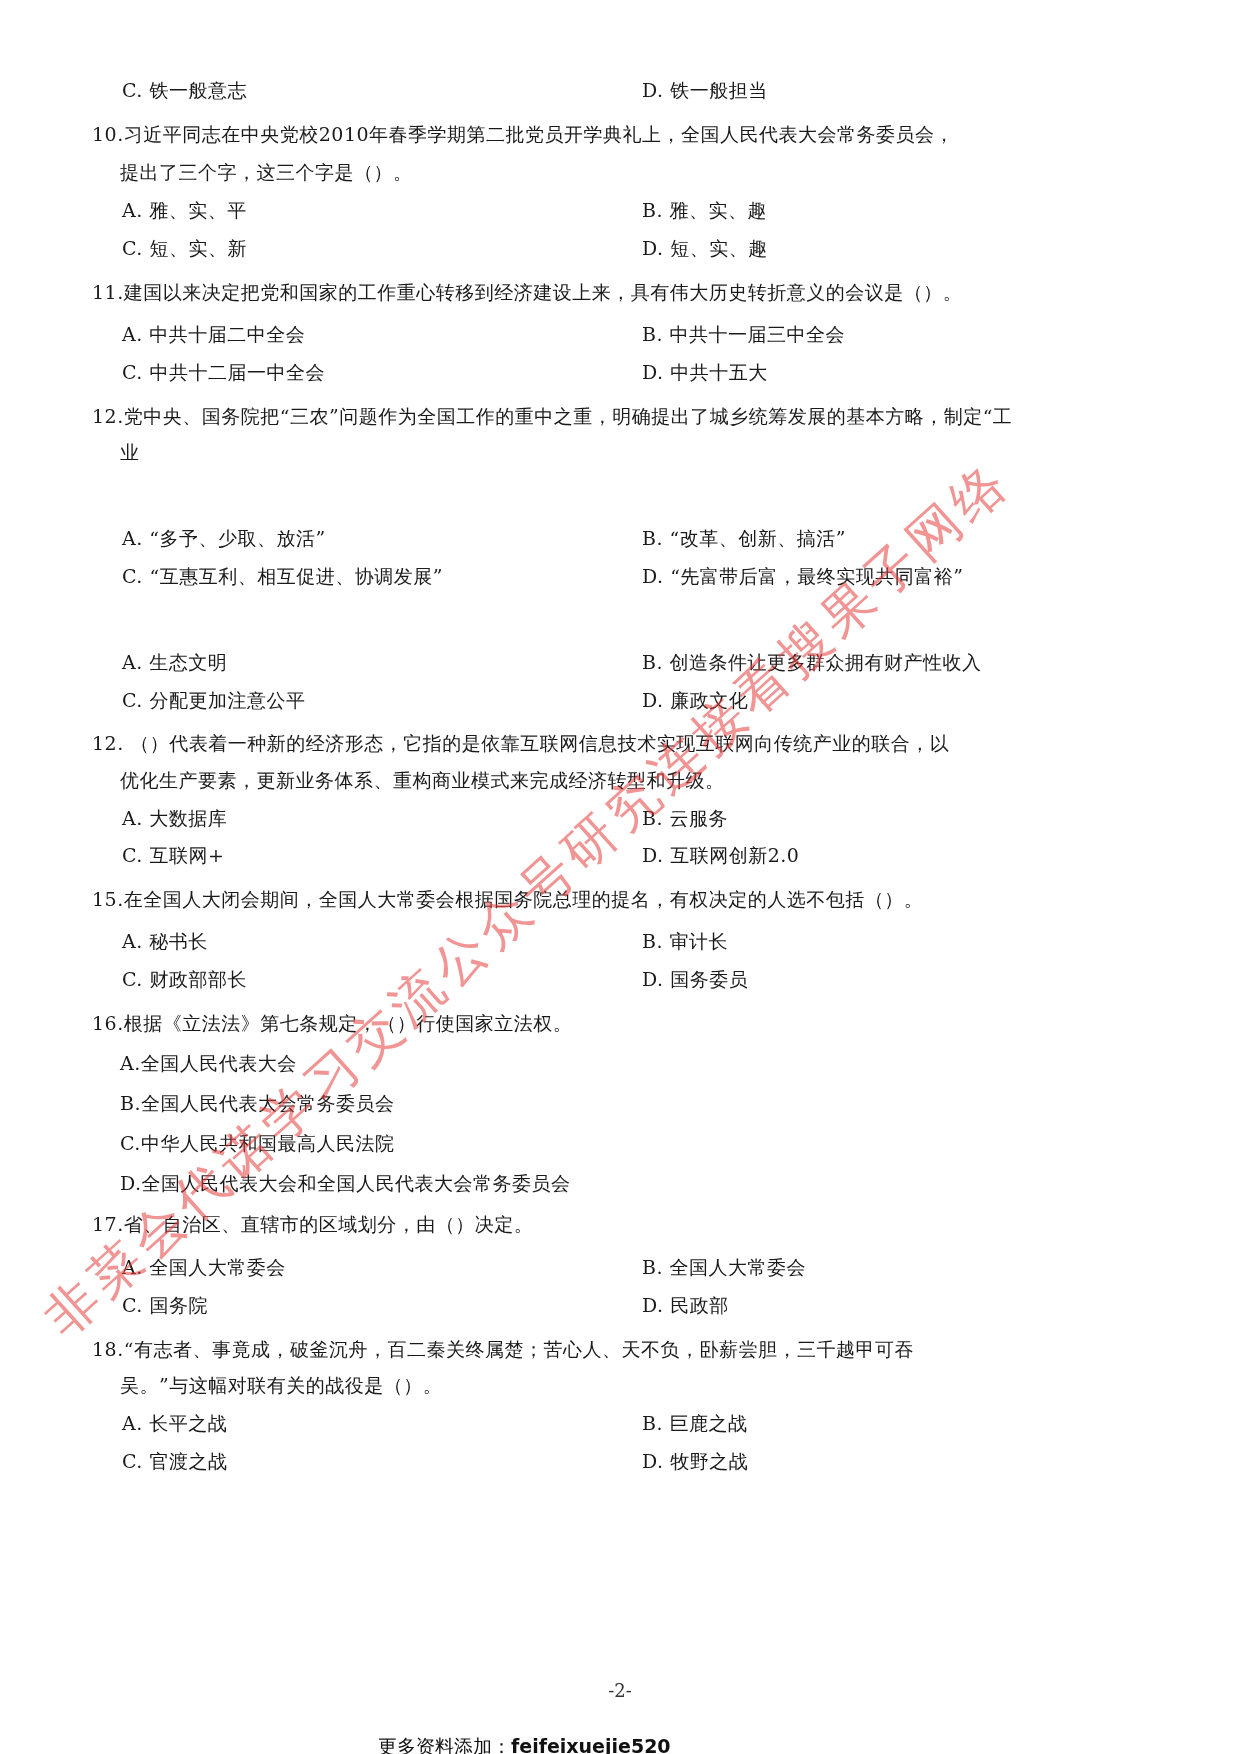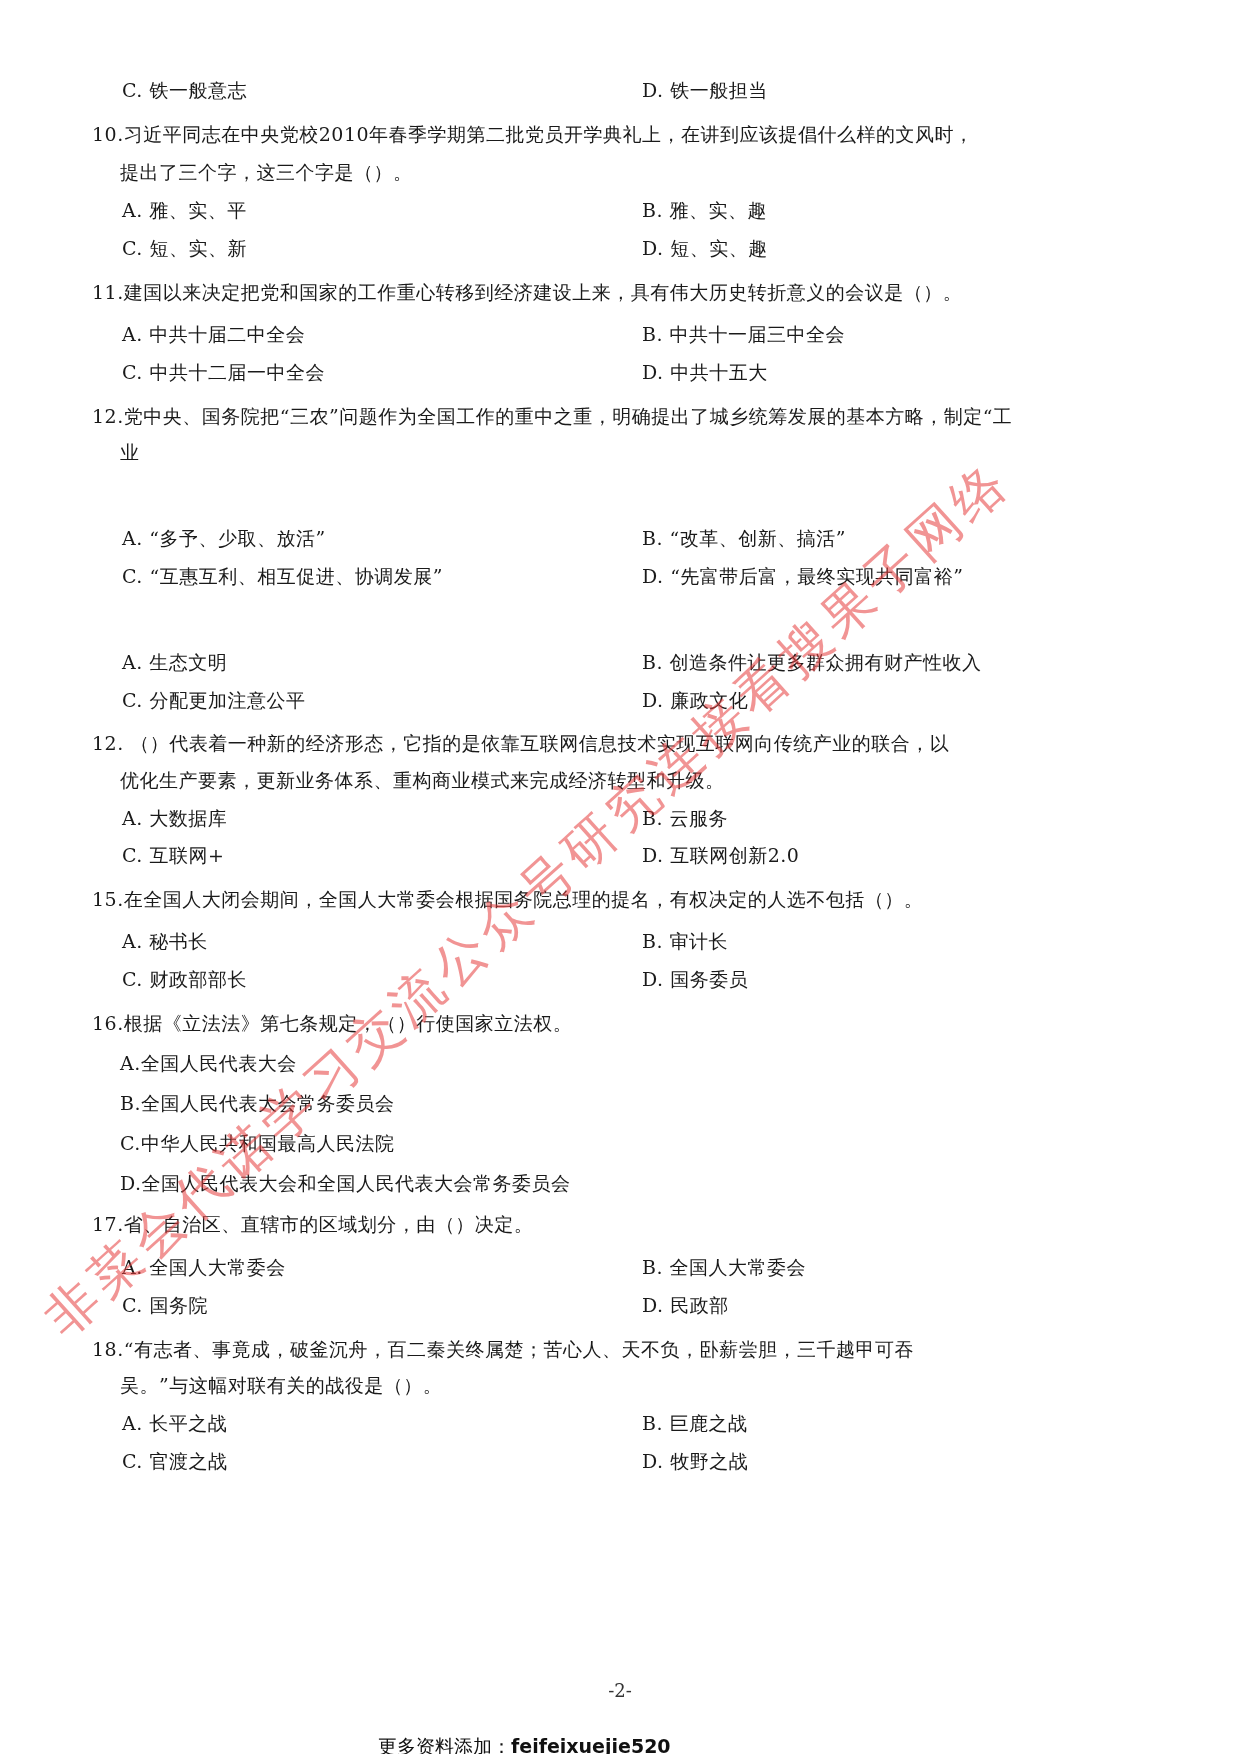--- a/index.html
+++ b/index.html
@@ -19,21 +19,21 @@
         font-family: "DejaVu Sans", sans-serif; letter-spacing: 6px; transform-origin: 0 0; pointer-events: none; }
 </style>
 </head>
 <body>
 
 <div class="page">
 
   <div class="line optA" style="top:78px">C. 铁一般意志</div>
   <div class="line optB" style="top:78px">D. 铁一般担当</div>
 
-  <div class="line stem" style="top:122px"><span>10.</span><span>习近平同志在中央党校2010年春季学期第二批党员开学典礼上，在讲到应该提倡什么样的文风时，</span></div>
+  <div class="line stem" style="top:122px"><span>10.</span><span>习近平同志在中央党校2010年春季学期第二批党员开学典礼上，全国人民代表大会常务委员会，</span></div>
   <div class="line cont" style="top:160px">提出了三个字，这三个字是（）。</div>
   <div class="line optA" style="top:198px">A. 雅、实、平</div>
   <div class="line optB" style="top:198px">B. 雅、实、趣</div>
   <div class="line optA" style="top:236px">C. 短、实、新</div>
   <div class="line optB" style="top:236px">D. 短、实、趣</div>
 
   <div class="line stem" style="top:280px"><span>11.</span><span>建国以来决定把党和国家的工作重心转移到经济建设上来，具有伟大历史转折意义的会议是（）。</span></div>
   <div class="line optA" style="top:322px">A. 中共十届二中全会</div>
   <div class="line optB" style="top:322px">B. 中共十一届三中全会</div>
   <div class="line optA" style="top:360px">C. 中共十二届一中全会</div>

